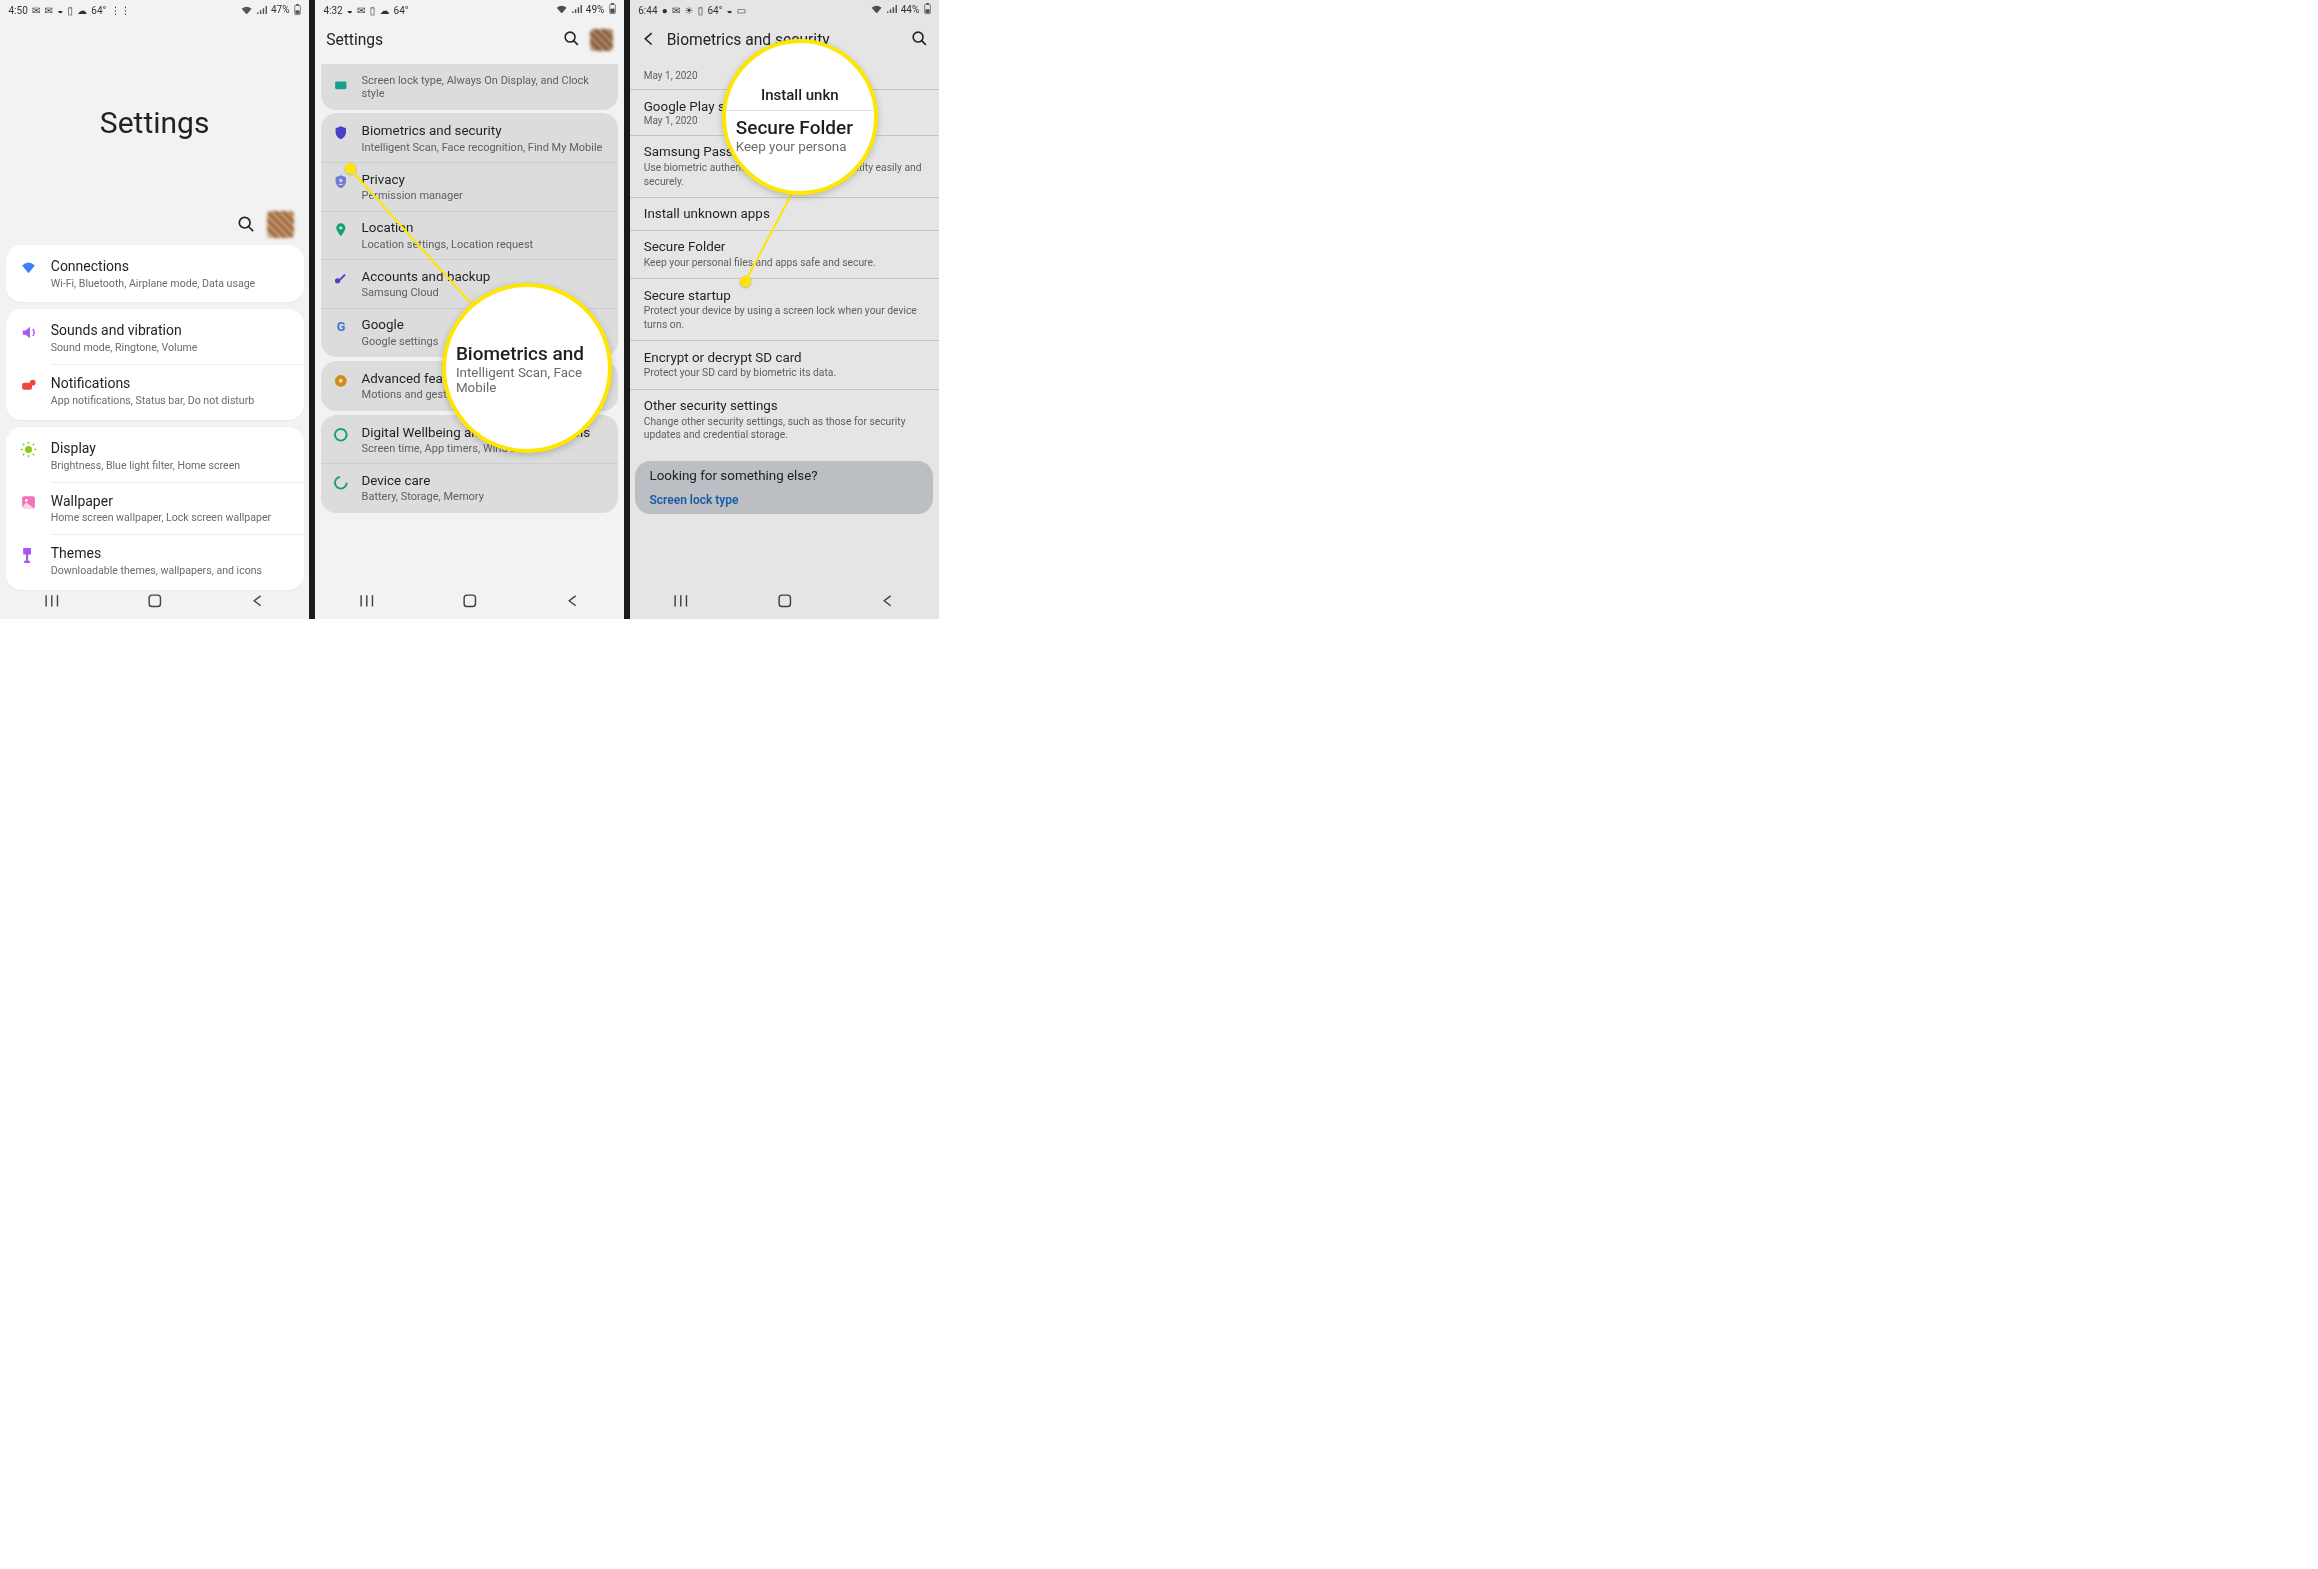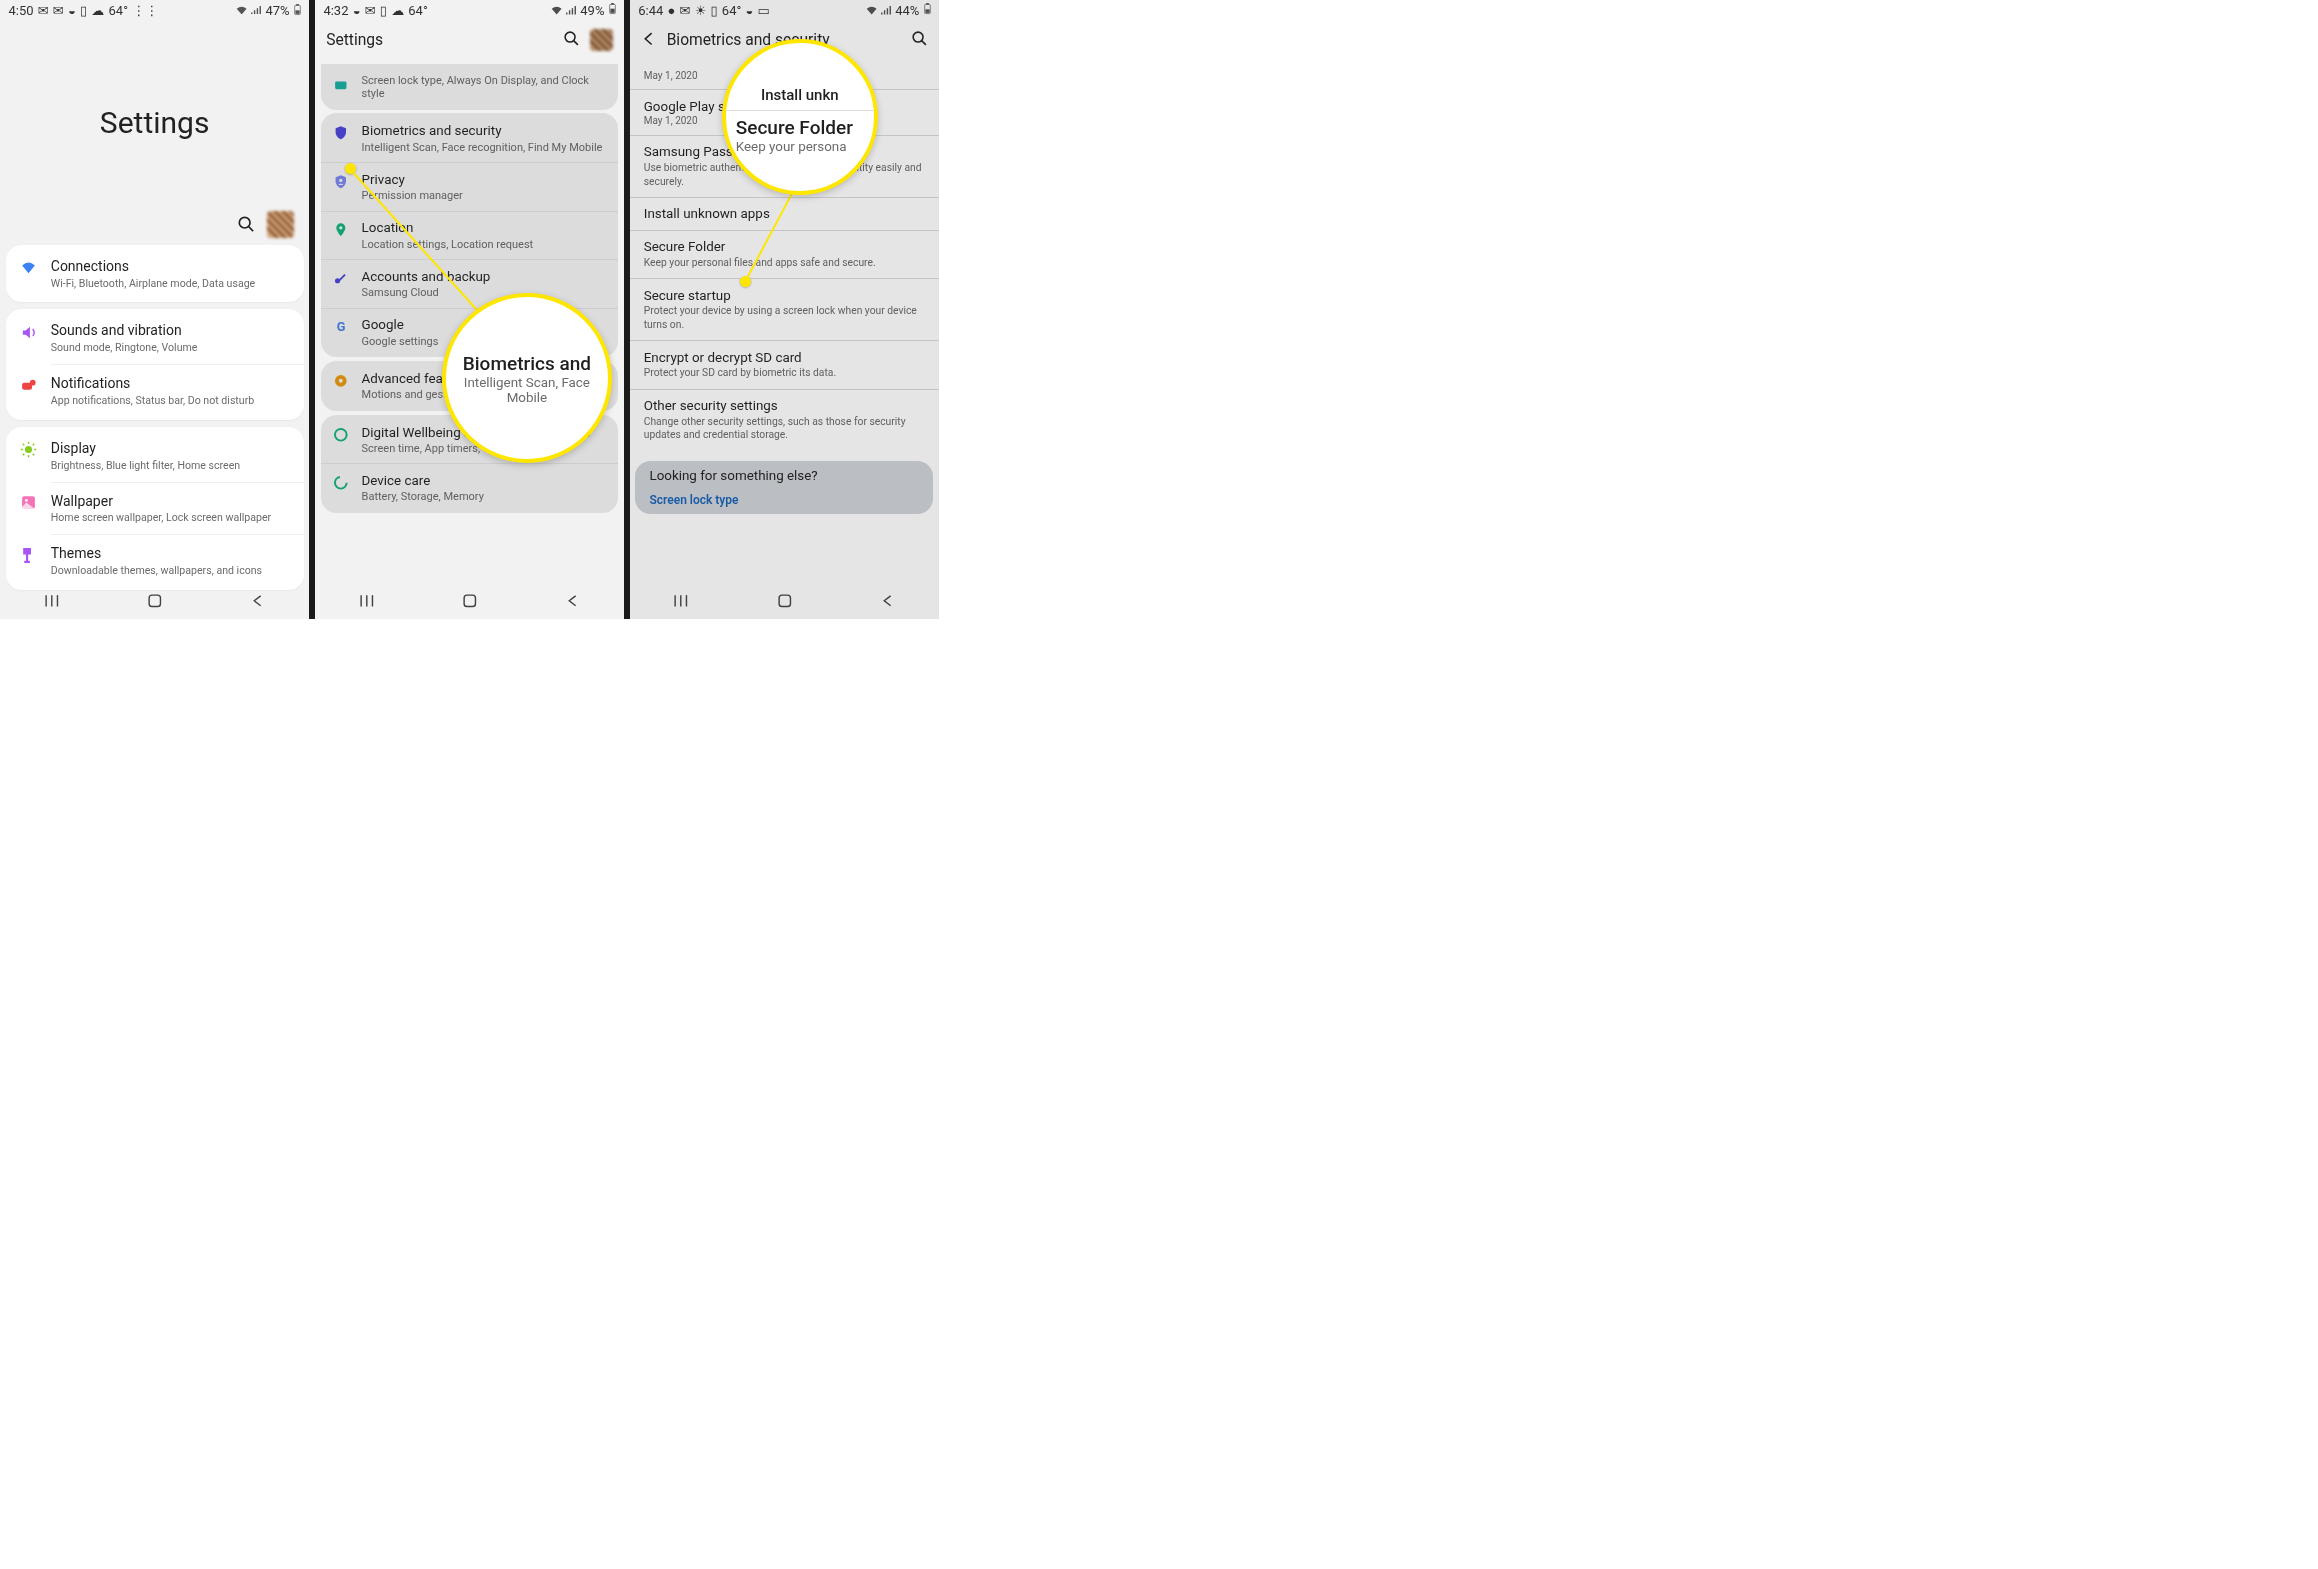--- a/index.html
+++ b/index.html
@@ -1,21 +1,21 @@
 <!DOCTYPE html>
 <html style="font-size:11.3px"><head>
 <meta charset="utf-8">
 <style>
   :root { --txt:#1f1f1f; --sub:#6b6b6b; --bg:#f2f2f2; --card:#ffffff; --dim:#dadada; --accent-yellow:#ffe600; }
   * { box-sizing:border-box; }
   body { margin:0; font-family:-apple-system,Roboto,Helvetica,Arial,sans-serif; background:#fff; }
   .stage { display:flex; width:939px; height:619px; }
   .phone { width:313px; height:619px; position:relative; background:var(--bg); overflow:hidden; }
   .sep { width:5.7px; background:#1a1a1a; }
-  .status { height:20px; display:flex; align-items:center; justify-content:space-between; padding:0 8.5px; font-size:13px; color:#333; }
+  .status { height:20px; display:flex; align-items:center; justify-content:space-between; padding:0 8.5px; font-size:10px; color:#333; }
   .status .left, .status .right { display:flex; align-items:center; gap:4.2px; }
   .status .ico { display:inline-block; }
   .dimmed { filter:brightness(.88) contrast(.95); }
   
   .p1-title { font-size:30px; font-weight:400; color:#222; text-align:center; margin-top:85px; }
   .p1-search-row { display:flex; justify-content:flex-end; align-items:center; gap:11.3px; padding:0 15.6px; margin-top:71px; }
   .avatar { width:27px; height:27px; border-radius:4.2px; background:repeating-linear-gradient(45deg,#8b5a3c 0 2.8px,#d4a574 2.8px 5.7px); filter:blur(1.4px); }
   .card-group { background:var(--card); margin:7px 5.7px; border-radius:15.6px; padding:2.8px 0; box-shadow:0 0.7px 1.4px rgba(0,0,0,.04); }
   .row { display:flex; align-items:flex-start; padding:10px 14px; gap:12.7px; }
   .row:first-child { }
@@ -374,21 +374,21 @@
               <rect x="3" y="3" width="16" height="16" rx="4" fill="none" stroke="#444" stroke-width="2"></rect>
             </svg></span>
     <span><svg width="15.6" height="15.6" viewBox="0 0 22 22">
               <path d="M15 4 L6 11 L15 18" fill="none" stroke="#444" stroke-width="2"></path>
             </svg></span>
   </div>
   </div>
 
   <div class="dot" style="left:30px; top:163px;"></div>
   <div class="leader" style="left:35px; top:168px; width:219px; transform:rotate(48deg);"></div>
-  <div class="mag" style="left:127px; top:293px; width:170px; height:170px;text-align:center;">
+  <div class="mag" style="left:127px; top:283px; width:170px; height:170px;">
     <div class="mt">Biometrics and</div>
     <div class="ms">Intelligent Scan, Face</div>
     <div class="ms">Mobile</div>
   </div>
 </div>
 
 <div class="sep"></div>
 
 <div class="phone" style="background:#e5e5e5;">
   <div class="dimmed" style="position:absolute;inset:0;">

